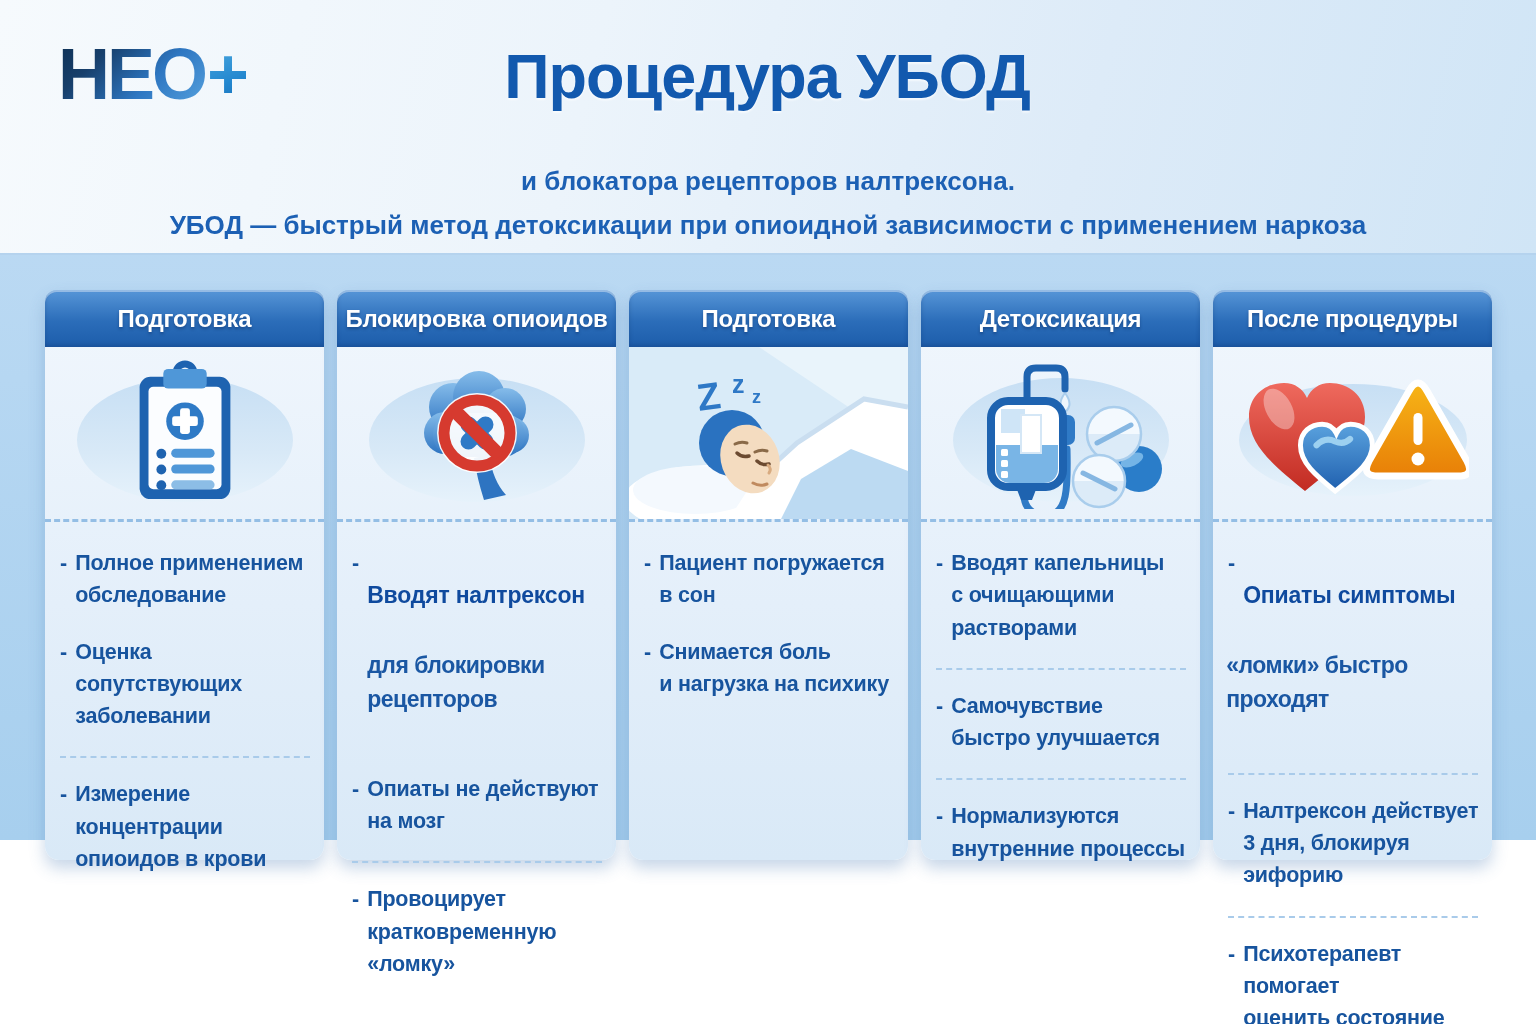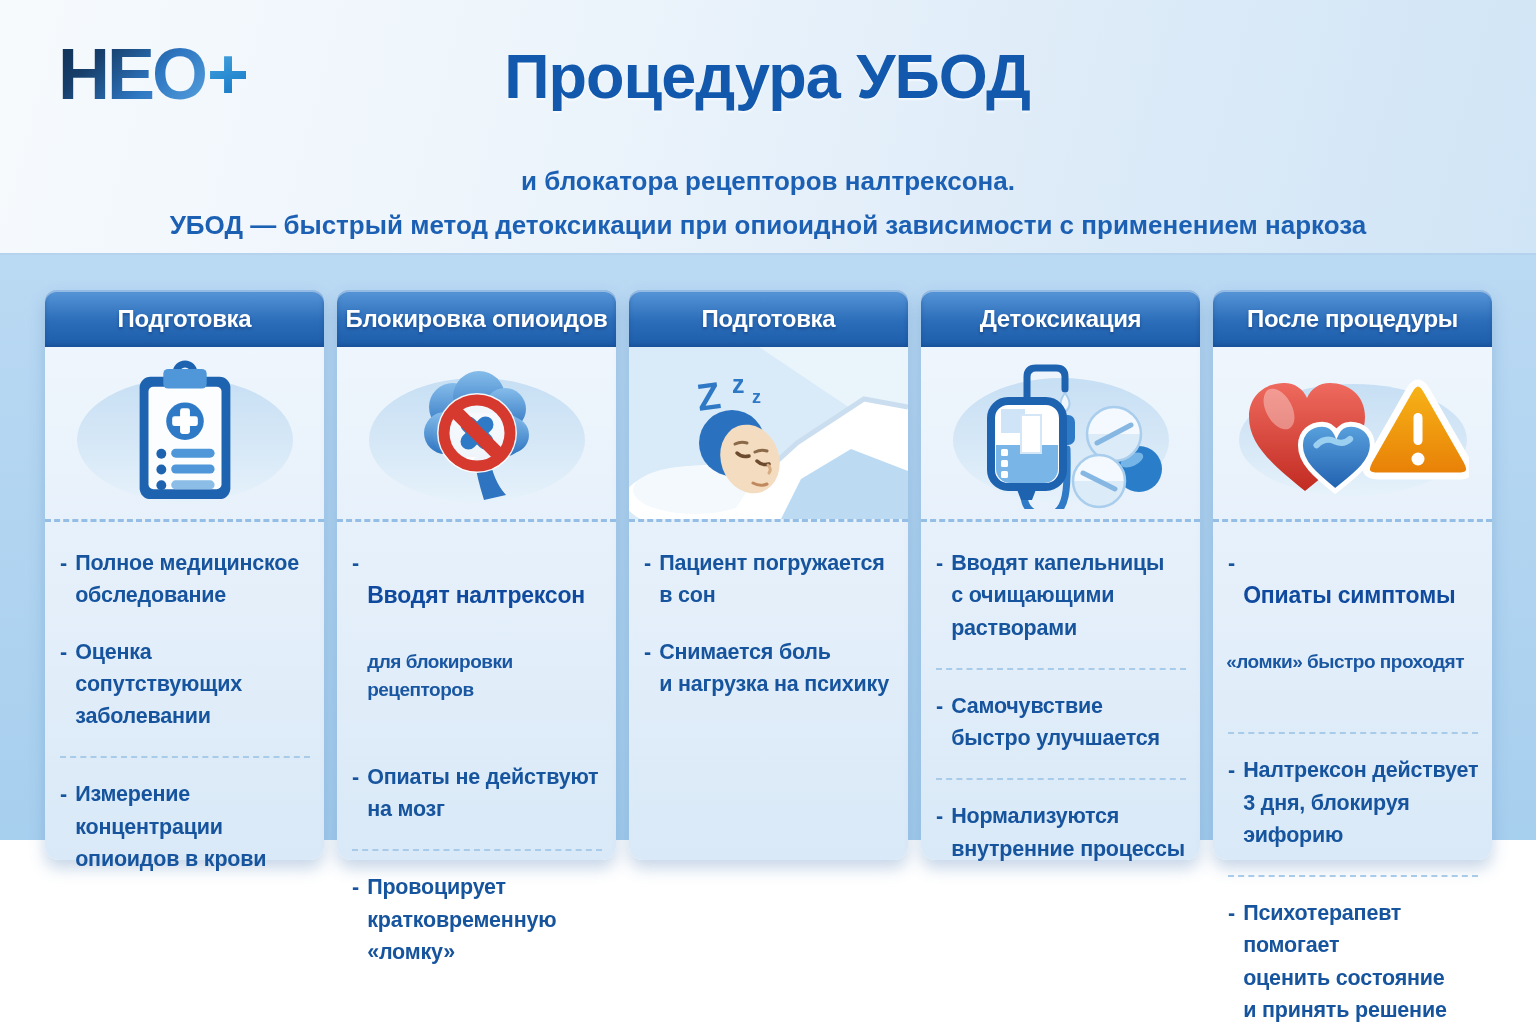--- a/index.html
+++ b/index.html
@@ -40,21 +40,21 @@
   .icon{position:relative;}
   .icon-zone.full{padding:0;}
   .icon-zone.full svg{position:absolute;inset:0;width:100%;height:100%;}
 
   
   .bullets{padding:25px 10px 0 15px;}
   .item{display:flex;margin-bottom:24px;}
   .dash{flex:none;font-weight:bold;color:#17549e;font-size:21.5px;line-height:1.5;margin-right:8px;}
   .text{white-space:pre-line;color:#17549e;font-size:21.5px;font-weight:600;line-height:1.5;letter-spacing:-0.2px;}
   .strong{white-space:pre-line;color:#0f4a9e;font-size:23px;font-weight:bold;line-height:1.4;letter-spacing:-0.2px;}
-  .sub{white-space:pre-line;color:#1a57a3;font-size:19px;font-weight:600;line-height:1.5;margin-top:4px;letter-spacing:-0.5px;}
+  .sub{white-space:pre-line;color:#1a57a3;font-size:23px;font-weight:600;line-height:1.5;margin-top:4px;letter-spacing:-0.5px;}
   .sub.outdent{margin-left:-17px;}
   .inner-divider{border-top:2px dashed #a9cbea;margin:10px 4px 20px 0;}
 </style>
 </head>
 <body>
 
 <div class="stage">
 
   <div class="top-strip">
     <div class="logo"><span class="logo-main">НЕО</span><span class="logo-plus">+</span></div>
@@ -85,21 +85,21 @@
             <rect x="48" y="90" width="44" height="9" rx="4.5" fill="#4f97d8"></rect>
           <circle cx="38" cy="111" r="5" fill="#1e63b0"></circle>
             <rect x="48" y="106" width="44" height="9" rx="4.5" fill="#4f97d8"></rect>
           <circle cx="38" cy="127" r="5" fill="#1e63b0"></circle>
             <rect x="48" y="122" width="44" height="9" rx="4.5" fill="#8cbde6"></rect>
         </svg>
       </div>
       <div class="bullets">
         <div class="item">
           <span class="dash">-</span>
-          <div class="text">Полное медицинское
+          <div class="text">Полное применением
 обследование</div>
         </div>
         <div class="item">
           <span class="dash">-</span>
           <div class="text">Оценка сопутствующих
 заболевании</div>
         </div>
         <div class="inner-divider"></div>
         <div class="item">
           <span class="dash">-</span>

